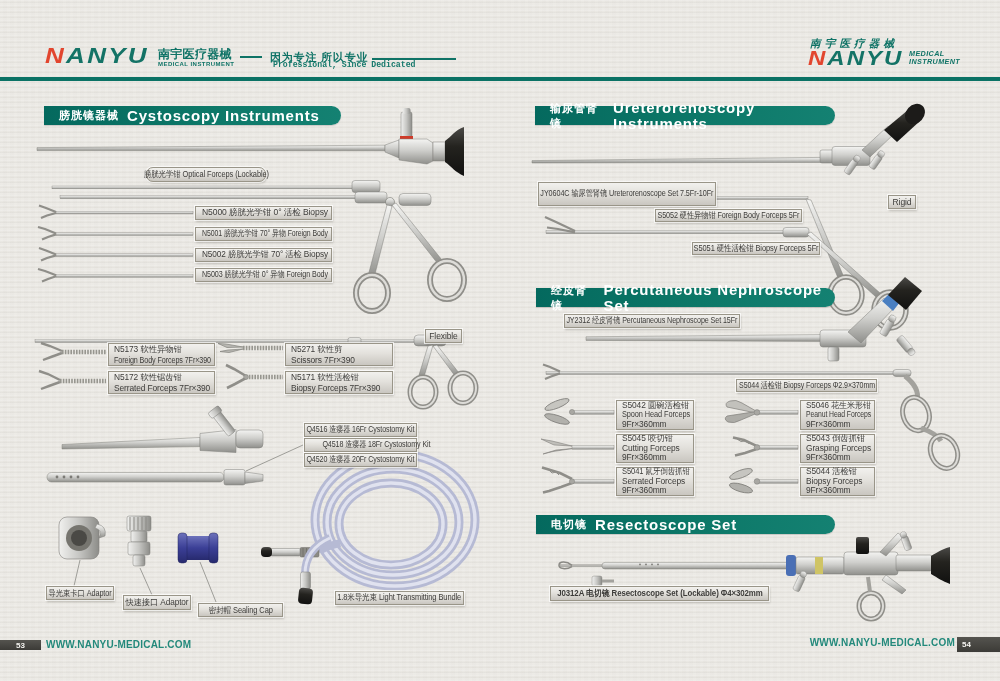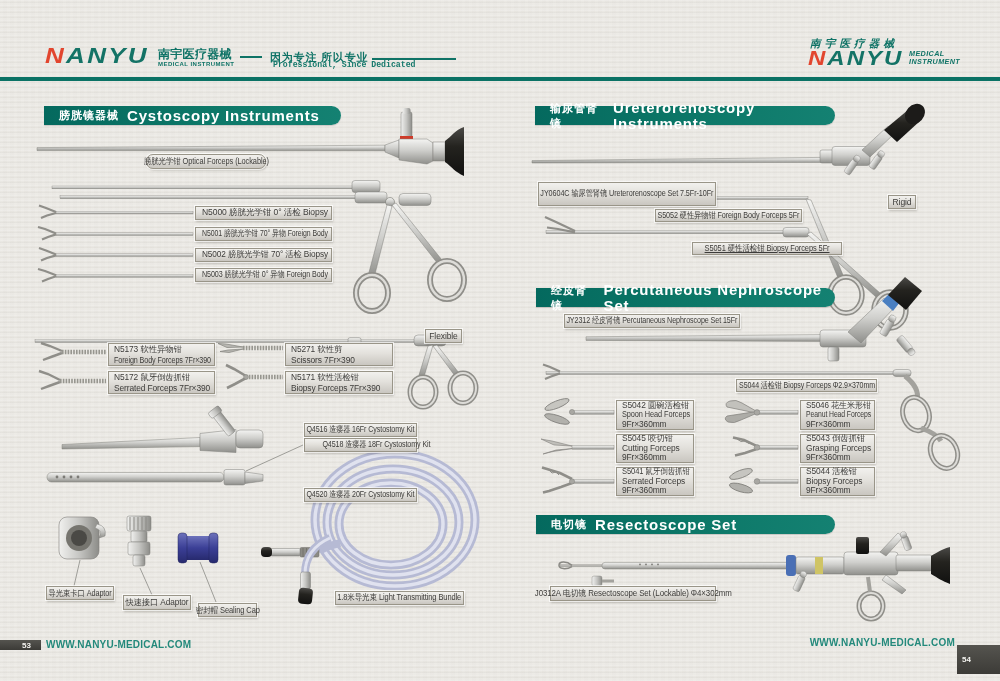--- a/index.html
+++ b/index.html
@@ -61,61 +61,61 @@
   }
   .plate > * { transform-origin:center center; }
   .plate.left { justify-content:flex-start; padding-left:6px; }
   .plate.left > * { transform-origin:left center; }
   .plate.multi { flex-direction:column; align-items:flex-start; justify-content:flex-end; padding-left:5px; font-size:8.4px; line-height:10.4px; }
   .plate.multi > * { transform-origin:left center; }
   .plate.grid3 { flex-direction:column; align-items:flex-start; justify-content:center; padding-left:5px; font-size:8.4px; line-height:9.6px; }
   .plate.grid3 > * { transform-origin:left center; }
 
   #lb-j0330e   { left:145px; top:132px; width:172px; height:17px; }
-  #lb-optical  { left:146px; top:154px; width:120px; height:15px;border-radius:7px; }
+  #lb-optical  { left:146px; top:167px; width:120px; height:15px;border-radius:7px; }
   #lb-n5000    { left:195px; top:206px; width:137px; height:14px; }
   #lb-n5001    { left:195px; top:227px; width:137px; height:14px; }
   #lb-n5002    { left:195px; top:248px; width:137px; height:14px; }
   #lb-n5003    { left:195px; top:268px; width:137px; height:14px; }
   #tag-flexible{ left:425px; top:329px; width:37px;  height:14px; font-size:8.5px; }
   #lb-n5173    { left:108px; top:343px; width:107px; height:23px; }
   #lb-n5271    { left:285px; top:343px; width:108px; height:23px; }
   #lb-n5172    { left:108px; top:371px; width:107px; height:23px; }
   #lb-n5171    { left:285px; top:371px; width:108px; height:23px; }
   #lb-q4516    { left:304px; top:423px; width:113px; height:14px; }
   #lb-q4518    { left:304px; top:438px; width:113px; height:14px;padding-left:32px; }
-  #lb-q4520    { left:304px; top:453px; width:113px; height:14px;margin-top:35px; }
+  #lb-q4520    { left:304px; top:453px; width:113px; height:14px; }
   #lb-adaptor1 { left:46px;  top:586px; width:68px;  height:14px; font-size:8.4px; }
   #lb-adaptor2 { left:123px; top:595px; width:68px;  height:15px; font-size:8.4px; }
-  #lb-sealcap  { left:198px; top:603px; width:59px;  height:14px; font-size:8.4px; }
+  #lb-sealcap  { left:198px; top:603px; width:85px;  height:14px; font-size:8.4px; }
   #lb-bundle   { left:335px; top:591px; width:129px; height:14px; font-size:8.6px; }
 
   #lb-jy0604c  { left:538px; top:136px; width:178px; height:24px;margin-top:46px; }
   #lb-s5052    { left:655px; top:209px; width:147px; height:13px; }
-  #lb-s5051    { left:692px; top:242px; width:150px; height:13px;text-decoration:underline; }
+  #lb-s5051    { left:692px; top:242px; width:128px; height:13px; }
   #tag-rigid   { left:888px; top:195px; width:28px;  height:14px; font-size:8.5px; }
   #lb-jy2312   { left:564px; top:314px; width:176px; height:14px; }
   #lb-s5044l   { left:736px; top:379px; width:141px; height:13px;text-align:right; }
   #lb-s5042    { left:616px; top:400px; width:78px;  height:30px; }
   #lb-s5046    { left:800px; top:400px; width:75px;  height:30px; }
   #lb-s5045    { left:616px; top:434px; width:78px;  height:29px; }
   #lb-s5043    { left:800px; top:434px; width:75px;  height:29px; }
   #lb-s5041    { left:616px; top:467px; width:78px;  height:29px; }
   #lb-s5044    { left:800px; top:467px; width:75px;  height:29px; }
-  #lb-j0312a   { left:550px; top:586px; width:166px; height:15px; }
+  #lb-j0312a   { left:550px; top:586px; width:219px; height:15px;font-weight:bold; }
 
   
   #footer-left-bar { left:0; top:640px; width:41px; height:10px;
     background:linear-gradient(180deg,#55544f,#3c3b37); color:#f4f3ef;
-    font-size:8px; font-weight:bold; display:flex; align-items:center; justify-content:flex-end; padding-right:10px; }
+    font-size:8px; font-weight:bold; display:flex; align-items:center; justify-content:flex-end; padding-right:16px; }
   #footer-left-url { left:46px; top:639px; font-size:10px; font-weight:bold; color:#23897b; letter-spacing:0.2px; }
   #footer-right-url { left:755px; top:637px; width:200px; text-align:right; font-size:10px; font-weight:bold; color:#23897b; letter-spacing:0.2px; }
-  #footer-right-bar { left:957px; top:637px; width:43px; height:29px;
+  #footer-right-bar { left:957px; top:637px; width:43px; height:15px;
     background:linear-gradient(180deg,#55544f,#3c3b37); color:#f4f3ef;
-    font-size:8px; font-weight:bold; display:flex; align-items:center; justify-content:flex-start; padding-left:5px;margin-top:8px; }
+    font-size:8px; font-weight:bold; display:flex; align-items:center; justify-content:flex-start; padding-left:5px; }
 
   svg.art { position:absolute; left:0; top:0; width:1000px; height:681px; }
 </style>
 </head>
 <body>
 
 <div class="page">
 
   <svg class="art" viewBox="0 0 1000 681" aria-hidden="true">
     <defs>
@@ -484,21 +484,21 @@
     </div>
   <div class="plate multi" id="lb-n5173">
     <div>N5173 软性异物钳</div>
     <div style="transform: scaleX(0.856);">Foreign Body Forceps 7Fr×390</div>
   </div>
   <div class="plate multi" id="lb-n5271">
     <div>N5271 软性剪</div>
     <div>Scissors 7Fr×390</div>
   </div>
   <div class="plate multi" id="lb-n5172">
-    <div>N5172 鼠牙倒齿抓钳</div>
+    <div>N5172 软性锯齿钳</div>
     <div>Serrated Forceps 7Fr×390</div>
   </div>
   <div class="plate multi" id="lb-n5171">
     <div>N5171 软性活检钳</div>
     <div>Biopsy Forceps 7Fr×390</div>
   </div>
   <div class="plate" id="lb-q4516">
       <span class="t" style="transform: scaleX(0.826);">Q4516 造瘘器 16Fr Cystostomy Kit</span>
     </div>
   <div class="plate" id="lb-q4518">

